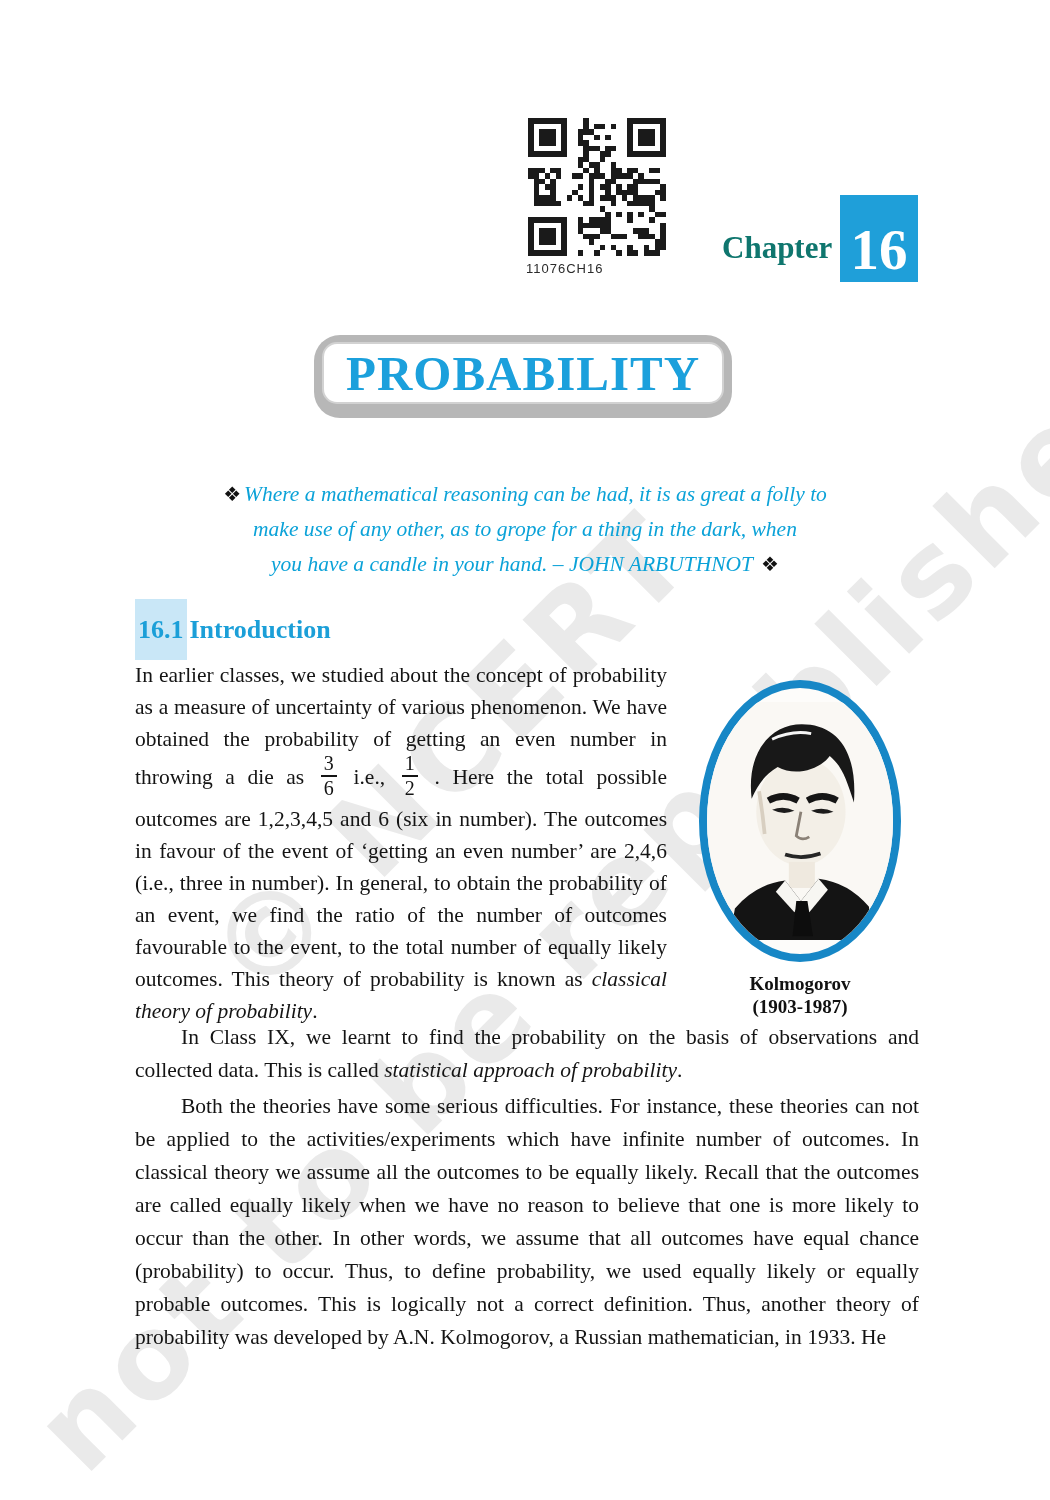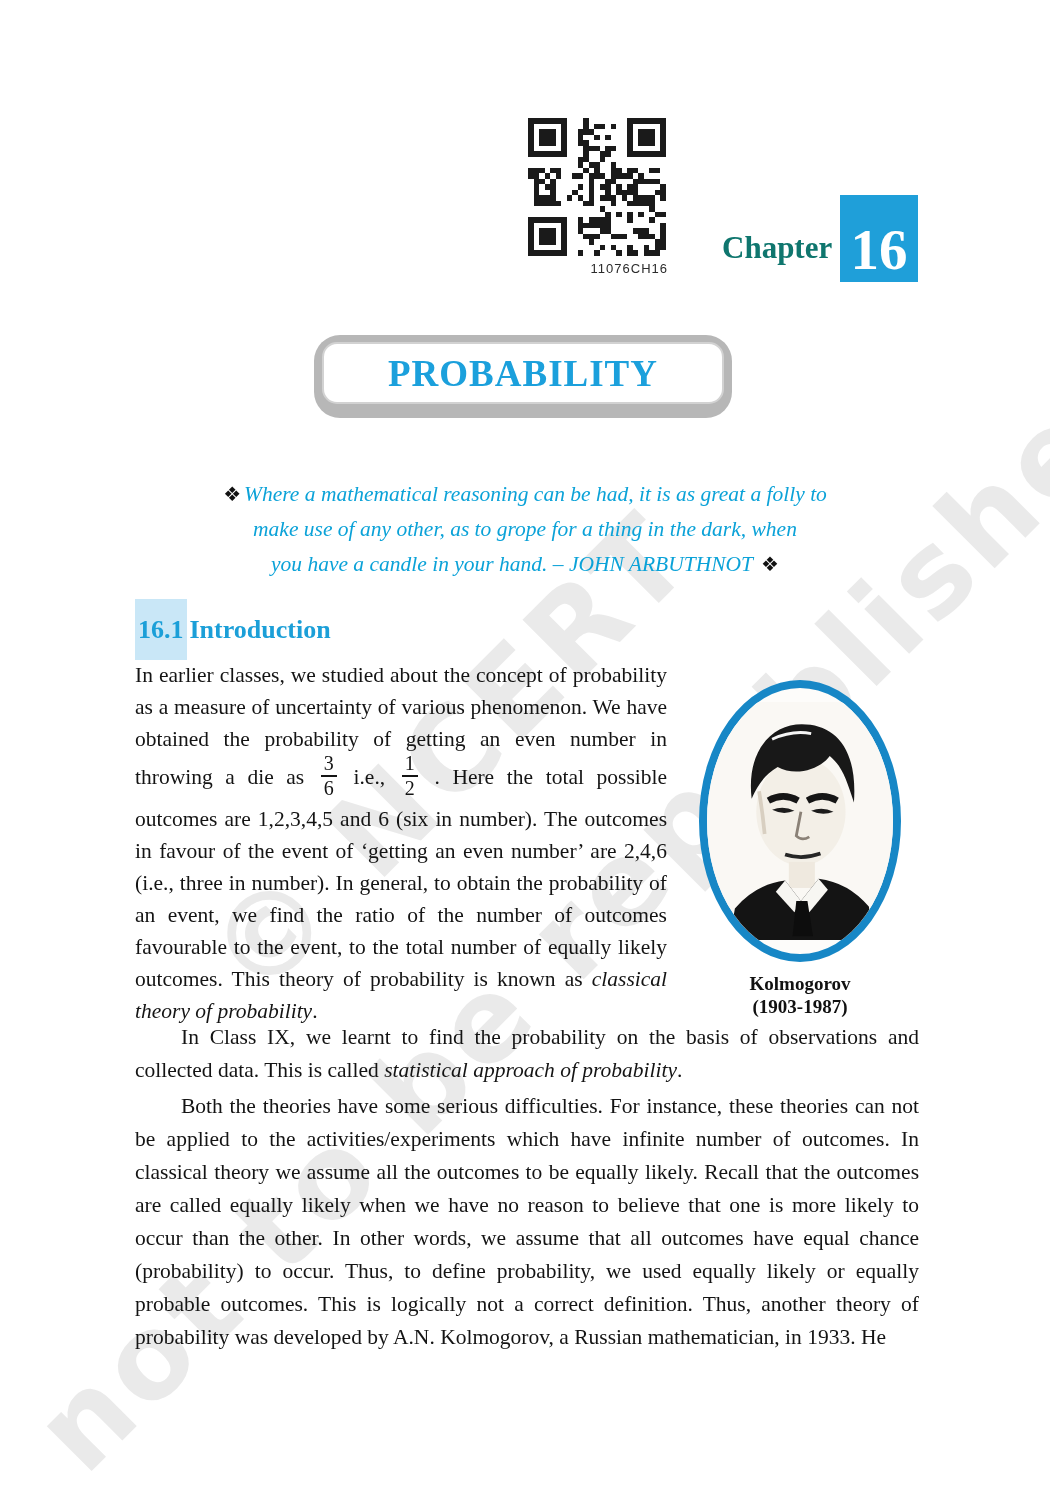--- a/index.html
+++ b/index.html
@@ -7,37 +7,37 @@
         font-family:"Liberation Serif",serif;color:#141414;}
 
   
   .watermark{position:absolute;left:-225px;top:430px;width:1500px;height:800px;
              display:flex;flex-direction:column;align-items:center;justify-content:center;
              gap:78px;transform:rotate(-45deg);z-index:0;pointer-events:none;}
   .wm-line{font-family:"DejaVu Sans",sans-serif;font-size:116px;font-weight:bold;
            color:rgba(150,150,150,0.20);white-space:nowrap;letter-spacing:6px;}
 
   
-  .qr-block{position:absolute;left:526px;top:118px;width:142px;text-align:right;z-index:1;}
+  .qr-block{position:absolute;left:526px;top:118px;width:142px;text-align:left;z-index:1;}
   .qr-svg{width:138px;height:138px;display:block;margin:0 auto;}
   .qr-caption{margin-top:5px;font-family:"Liberation Sans",sans-serif;font-size:13px;
               color:#2b2b2b;letter-spacing:1px;}
   .chapter-word{position:absolute;left:722px;top:230px;font-size:31px;font-weight:bold;
                 color:#0f766e;z-index:1;}
   .chapter-num-box{position:absolute;left:840px;top:195px;width:78px;height:87px;
                    background:#1f9fd9;color:#ffffff;display:flex;align-items:flex-end;
                    justify-content:center;font-size:57px;font-weight:bold;z-index:1;}
 
   
   .title-banner{position:absolute;left:314px;top:335px;width:418px;height:83px;
                 background:#b7b7b7;border-radius:26px;z-index:1;}
   .title-inner{position:absolute;left:8px;top:7px;width:398px;height:58px;
                background:#ffffff;border:2px solid #d2d2d2;border-radius:15px;
                display:flex;align-items:center;justify-content:center;}
-  .title-text{font-size:37px;font-weight:bold;color:#1ba0dc;letter-spacing:1px;}
+  .title-text{font-size:49px;font-weight:bold;color:#1ba0dc;letter-spacing:1px;}
 
   
   .quote{position:absolute;left:115px;top:477px;width:820px;margin:0;text-align:center;
          font-style:italic;font-weight:normal;font-size:21.5px;line-height:35px;
          color:#0ba2d8;z-index:1;}
   .qmark{font-style:normal;color:#111111;font-size:20px;}
   .qmark.start{margin-right:3px;}
   .qmark.end{margin-left:8px;}
 
   

